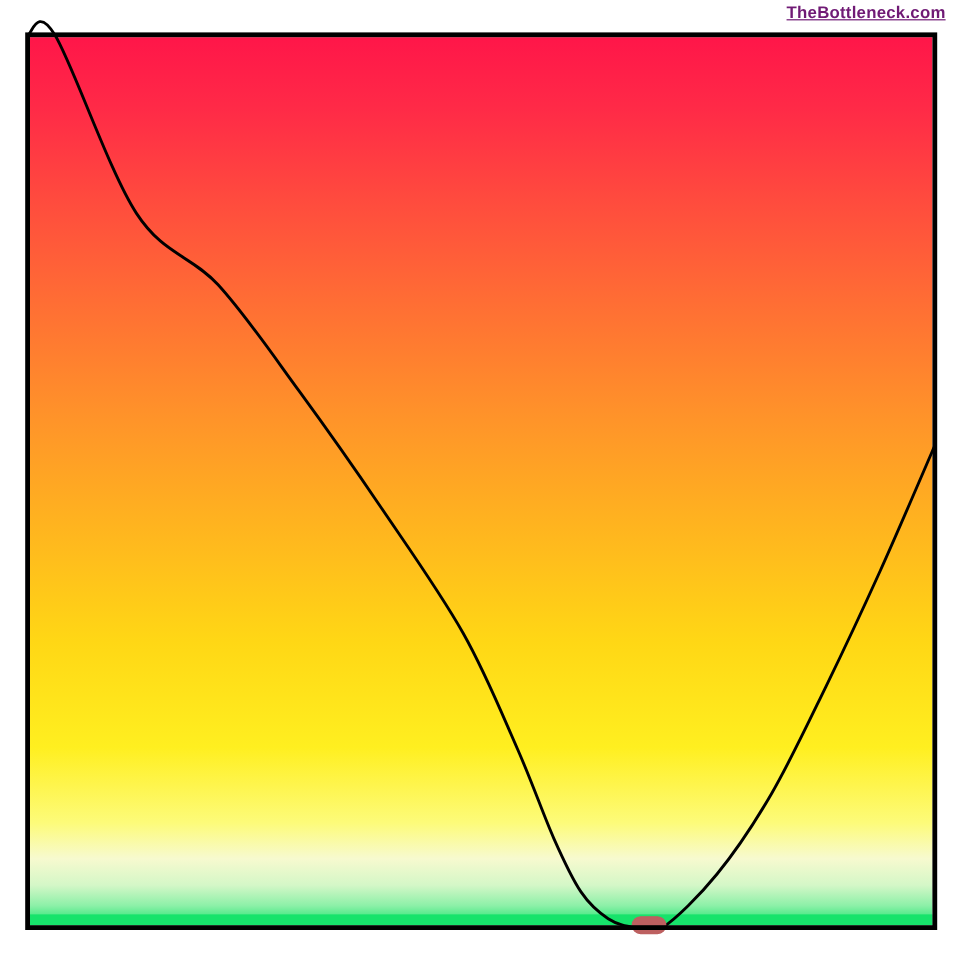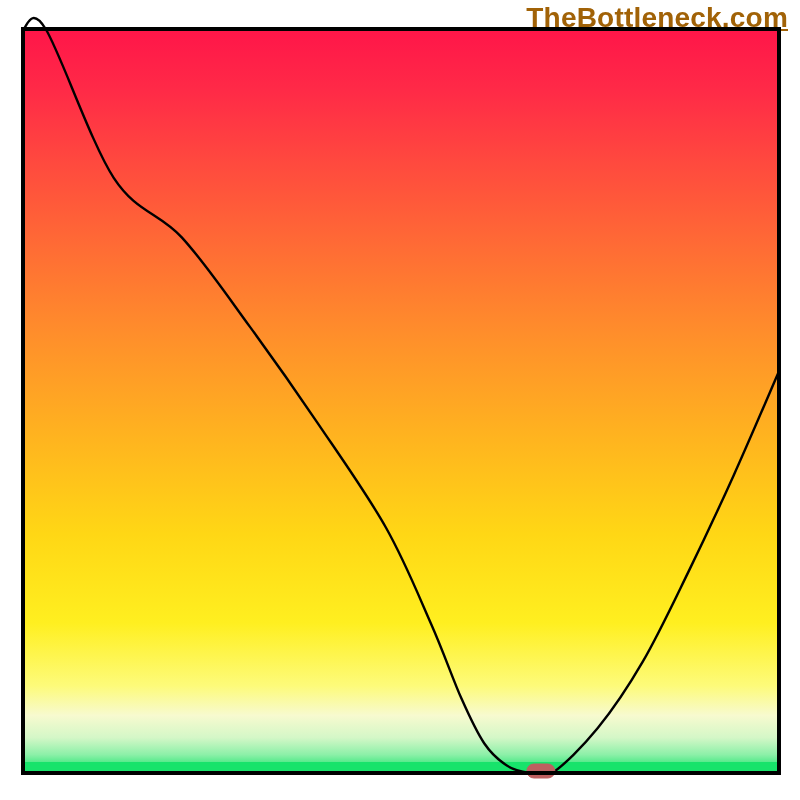--- a/index.html
+++ b/index.html
@@ -12,23 +12,23 @@
   }
   .stage {
     position: relative;
     width: 800px;
     height: 800px;
   }
   .watermark {
     position: absolute;
     top: 2px;
     right: 12px;
-    font-size: 28px;
+    font-size: 14px;
     font-weight: 600;
-    color: #a16207;
+    color: #701a75;
     letter-spacing: 0.2px;
     text-decoration: underline;
   }
   svg {
     position: absolute;
     top: 0;
     left: 0;
   }
 </style>
 </head>

